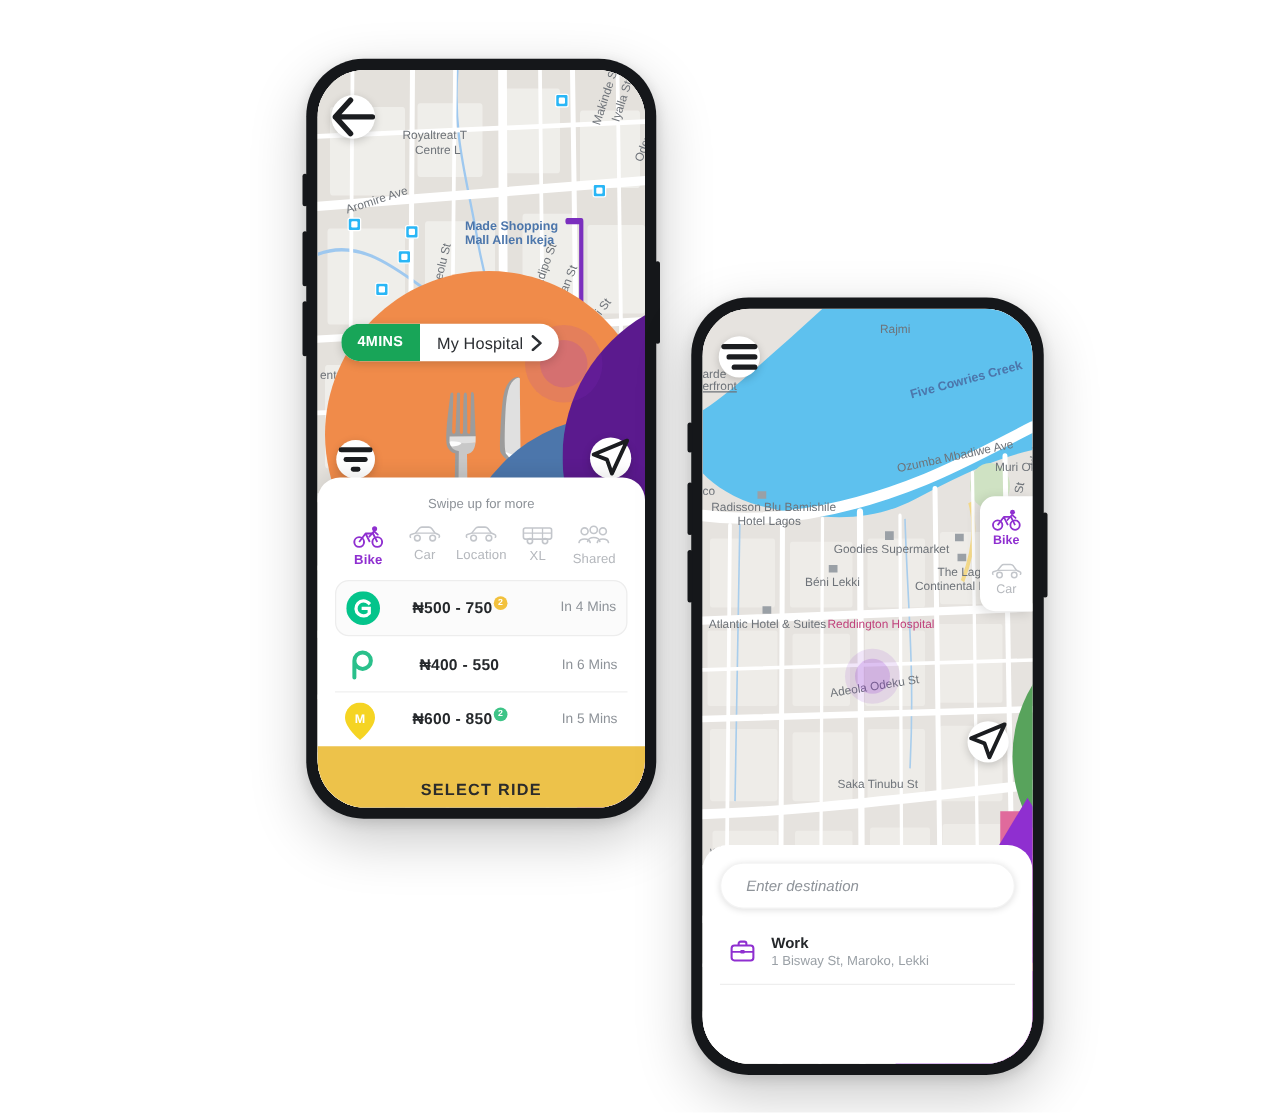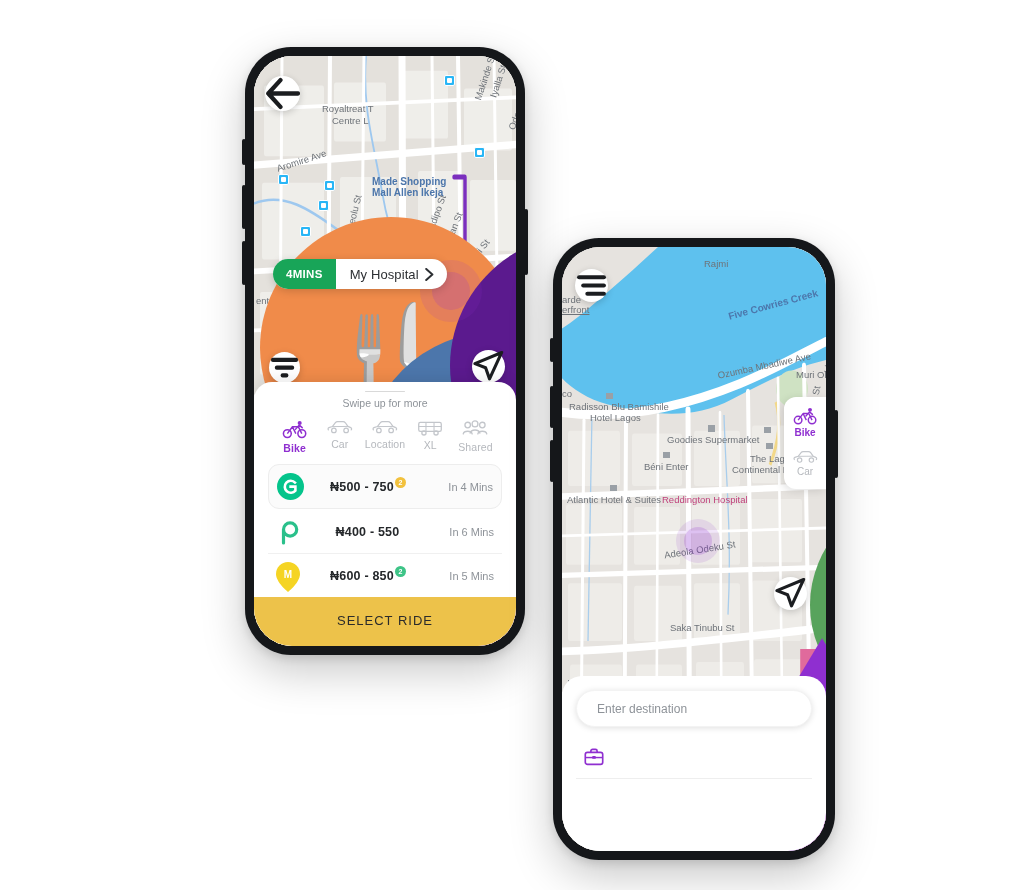--- a/index.html
+++ b/index.html
@@ -119,22 +119,22 @@
   }
   .badge {
     display:inline-block; width:11px; height:11px; border-radius:50%;
     color:#fff; font-size:7px; font-weight:700; line-height:11px; text-align:center;
     position:relative; top:-6px; left:1px;
   }
   .ride-eta { font-size:11px; color:#8e9399; width:62px; text-align:right; padding-right:8px; }
 
   .select-ride {
     background:#edc24a; color:#2b2b2b; text-align:center;
-    font-size:13px; font-weight:400; letter-spacing:1px;
-    padding: 16px 0 18px;
+    font-size:13px; font-weight:700; letter-spacing:1px;
+    padding: 27px 0 18px;
   }
 
   
   .rail {
     position:absolute; right:0; width:42px; background:#fff;
     border-top-left-radius:12px; border-bottom-left-radius:12px;
     box-shadow: -2px 2px 9px rgba(0,0,0,0.12);
     display:flex; flex-direction:column; align-items:center;
     padding: 10px 0 12px; gap:12px;
   }
@@ -145,21 +145,21 @@
   
   .panel-b {
     position:absolute; left:0; right:0; bottom:0; background:#fff;
     border-top-left-radius:20px; border-top-right-radius:20px;
     padding: 14px 14px 0;
   }
   .dest-input {
     height:37px; border-radius:20px; background:#fff;
     box-shadow: 0 1px 6px rgba(0,0,0,0.13);
     display:flex; align-items:center; padding: 0 20px;
-    font-size:12px; color:#8e9399; border:1px solid #f3f3f3;
+    font-size:12px; color:#8e9399; border:1px solid #f3f3f3;font-style:italic;
   }
   .fav { display:flex; align-items:center; gap:12px; padding: 11px 7px 10px;
          border-bottom:1px solid #eeeeee; }
   .fav:last-child { border-bottom:1px solid #eeeeee; }
   .fav-txt .t { font-size:12px; font-weight:700; color:#25282b; line-height:1.35;}
   .fav-txt .s { font-size:10.5px; color:#9aa0a6; line-height:1.4; }
 
   
   .pulse { position:absolute; border-radius:50%; }
 </style>
@@ -503,21 +503,21 @@
             <div class="map-label " style="left: 0px; top: 58px; text-decoration: underline;">erfront</div>
             <div class="map-label blue" style="left: 165px; top: 52px; transform: rotate(-15deg);">Five Cowries Creek</div>
             <div class="map-label " style="left: 155px; top: 114px; transform: rotate(-12deg);">Ozumba Mbadiwe Ave</div>
             <div class="map-label " style="left: 234px; top: 123px;">Muri Okunola</div>
             <div class="map-label " style="left: 0px; top: 142px;">co</div>
             <div class="map-label " style="left: 7px; top: 155px;">Radisson Blu Bamishile</div>
             <div class="map-label " style="left: 28px; top: 166px;">Hotel Lagos</div>
             <div class="map-label " style="left: 105px; top: 188px;">Goodies Supermarket</div>
             <div class="map-label " style="left: 188px; top: 207px;">The Lagos</div>
             <div class="map-label " style="left: 170px; top: 218px;">Continental Hotel</div>
-            <div class="map-label " style="left: 82px; top: 215px;">Béni Enter</div>
+            <div class="map-label " style="left: 82px; top: 215px;">Béni Lekki</div>
             <div class="map-label " style="left: 5px; top: 248px;">Atlantic Hotel &amp; Suites</div>
             <div class="map-label pink" style="left: 100px; top: 248px;">Reddington Hospital</div>
             <div class="map-label " style="left: 102px; top: 298px; transform: rotate(-9deg);">Adeola Odeku St</div>
             <div class="map-label " style="left: 108px; top: 376px;">Saka Tinubu St</div>
             <div class="map-label " style="left: 6px; top: 430px;">wfish Hotel</div>
             <div class="map-label " style="left: 253px; top: 105px; transform: rotate(-78deg);">Idejo St</div>
             <div class="map-label " style="left: 246px; top: 142px; transform: rotate(-80deg);">a St</div>
           </div>
 
         <div style="position:absolute; left:44px; top:146px; width:7px; height:6px; background:#9aa0a6;"></div>
@@ -584,20 +584,24 @@
           <span>Enter destination</span>
         </div>
         <div style="margin-top:8px;" id="fav-list">
             <div class="fav">
               <svg width="22" height="22" viewBox="0 0 24 24">
       <rect x="2.5" y="7" width="19" height="13" rx="2.4" fill="none" stroke="#8f2fd0" stroke-width="1.8"></rect>
       <path d="M8.6 7 V5.4 A1.8 1.8 0 0 1 10.4 3.6 H13.6 A1.8 1.8 0 0 1 15.4 5.4 V7" fill="none" stroke="#8f2fd0" stroke-width="1.8"></path>
       <path d="M2.5 12.6 H21.5" stroke="#8f2fd0" stroke-width="1.6"></path>
       <rect x="10" y="11" width="4" height="3" rx="1" fill="#8f2fd0"></rect>
               </svg>
+              <span class="fav-txt">
+       <span class="t" style="display:block">Work</span>
+       <span class="s" style="display:block">1 Bisway St, Maroko, Lekki</span>
+     </span>
             </div>
           </div>
       </div>
 
     </div>
   </div>
 
 </div>
 
 </body></html>

